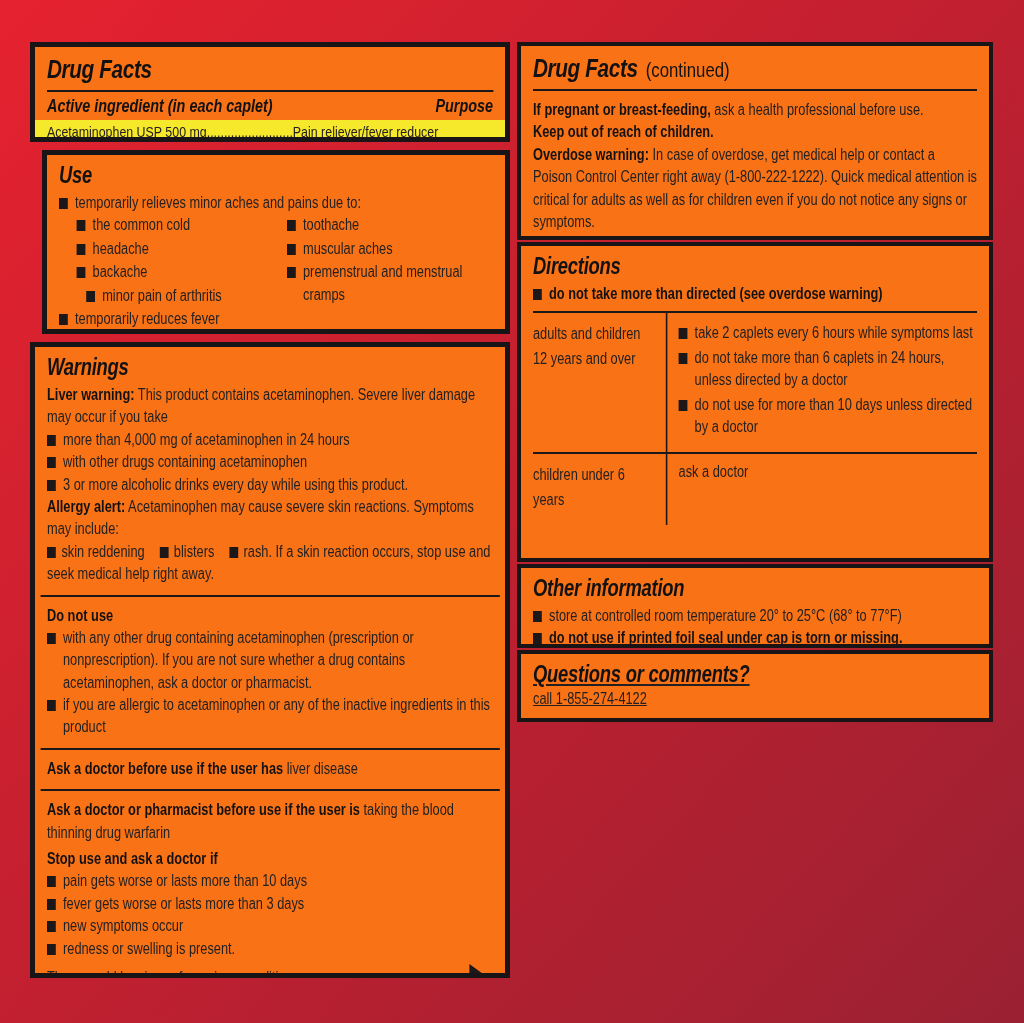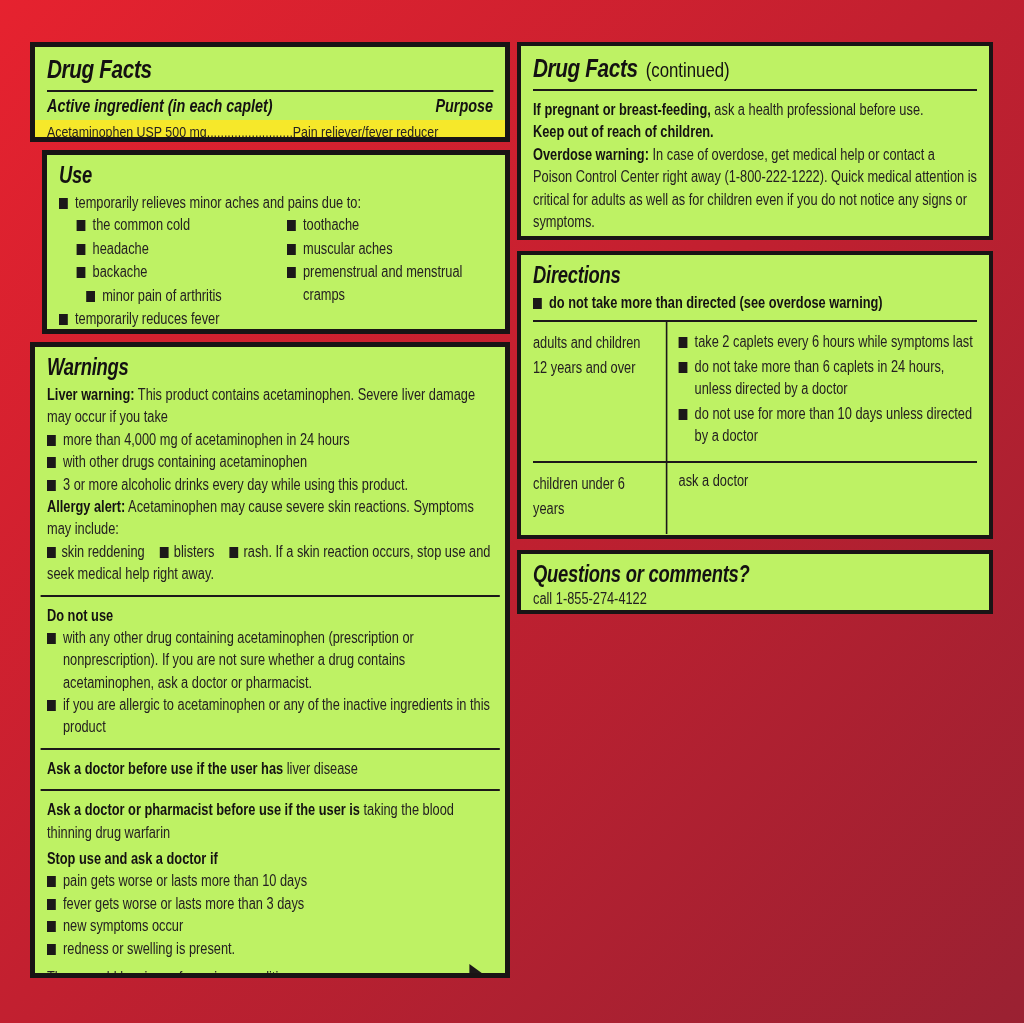--- a/index.html
+++ b/index.html
@@ -9,22 +9,22 @@
   *{box-sizing:border-box; margin:0; padding:0;}
   html,body{width:1024px; height:1023px; overflow:hidden;}
   body{
     font-family:"Liberation Sans","DejaVu Sans",sans-serif;
     color:var(--text);
     background:linear-gradient(133deg, var(--bg_top) 0%, var(--bg_mid) 48%, var(--bg_bottom) 100%);
     position:relative;
   }
   .panel{position:absolute; display:flex; flex-direction:column;}
   .panel-left{left:30px; top:42px; width:480px; gap:8px;}
-  .panel-right{left:517px; top:42px; width:476px; gap:11px;}
-  .box{background:#bef264; border:5px solid var(--border); overflow:hidden;}
+  .panel-right{left:517px; top:42px; width:476px; gap:2px;}
+  .box{background:#f97316; border:5px solid var(--border); overflow:hidden;}
   .panel-right .box{border-width:4px;}
   
   .cnd{width:125%; transform:scaleX(0.8); transform-origin:0 0; padding:7px 15px 9px;}
   .t-title{font-size:26px; font-weight:bold; font-style:italic; color:var(--head); letter-spacing:-0.5px;}
   .t-continued{font-size:21px; font-weight:normal; font-style:normal; letter-spacing:0; margin-left:10px;}
   .t-rule{border:none; border-top:2.5px solid var(--rule); margin:5px 0 4px;}
   .t-divider{border:none; border-top:2px solid var(--rule); margin:9px -8px 8px;}
   .h2{font-size:23px; font-weight:bold; font-style:italic; color:var(--head); letter-spacing:-0.3px; margin-bottom:3px;}
   p,.b{font-size:16px; line-height:1.40;}
   b{color:var(--head);}
@@ -220,21 +220,21 @@
   <div class="box" style="height:198px;">
     <div class="cnd">
       <div class="t-title"><span>Drug Facts</span><span class="t-continued">(continued)</span></div>
       <hr class="t-rule" style="margin-bottom:8px;">
       <p><b>If pregnant or breast-feeding,</b> <span>ask a health professional before use.</span></p>
       <p><b>Keep out of reach of children.</b></p>
       <p><b>Overdose warning:</b> <span>In case of overdose, get medical help or contact a Poison Control Center right away (1-800-222-1222). Quick medical attention is critical for adults as well as for children even if you do not notice any signs or symptoms.</span></p>
     </div>
   </div>
 
-  <div class="box" style="height:288px;">
+  <div class="box" style="height:320px;">
     <div class="cnd">
       <div class="h2">Directions</div>
       <div class="b">
         <span class="sq"></span>
         <b>do not take more than directed (see overdose warning)</b>
       </div>
       <div class="dtable">
         <div class="drow">
           <div class="dwho">adults and children 12 years and over</div>
           <div class="dwhat">
@@ -256,21 +256,34 @@
             </div>
         </div>
         <div class="drow">
           <div class="dwho">children under 6 years</div>
           <div class="dwhat">ask a doctor</div>
         </div>
       </div>
     </div>
   </div>
 
-
-
-  <div class="box" style="height:64px;">
+  <div class="box" style="height:84px;">
+    <div class="cnd">
+      <div class="h2">Other information</div>
+      <div class="b">
+        <span class="sq"></span>
+        <span>store at controlled room temperature 20° to 25°C (68° to 77°F)</span>
+      </div>
+      <div class="b">
+        <span class="sq"></span>
+        <b>do not use if printed foil seal under cap is torn or missing.</b>
+      </div>
+    </div>
+  </div>
+
+
+  <div class="box" style="height:72px;text-decoration:underline;">
     <div class="cnd">
       <div class="h2" style="margin-bottom:0;">Questions or comments?</div>
       <p>call 1-855-274-4122</p>
     </div>
   </div>
 </div>
 
 </body></html>

